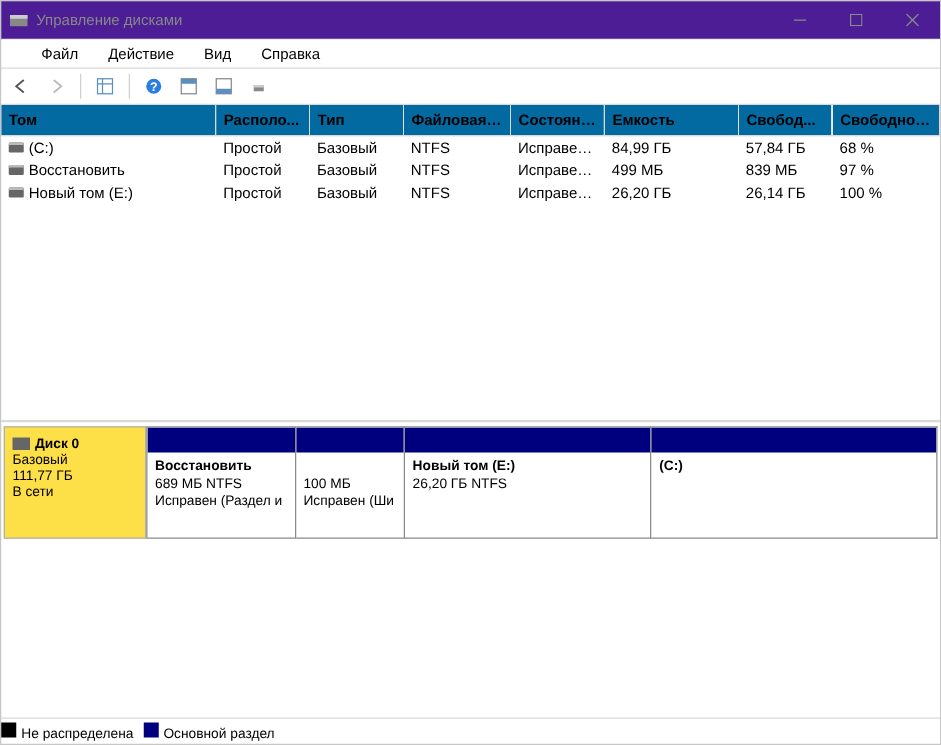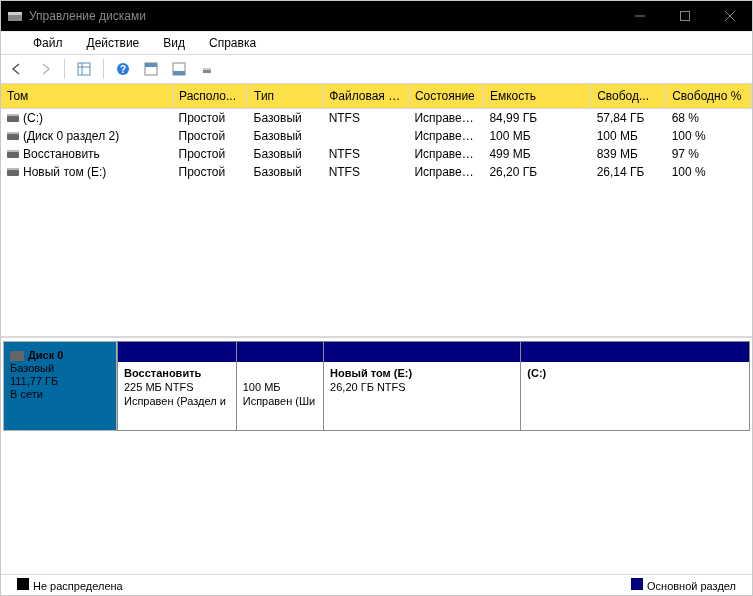--- a/index.html
+++ b/index.html
@@ -9,21 +9,21 @@
     background: #fff;
     color: #000;
     width: 753px;
     height: 596px;
     overflow: hidden;
   }
   .window { width: 753px; height: 596px; display: flex; flex-direction: column; border:1px solid #c7c7c7; box-sizing:border-box; }
   
   .titlebar {
     height: 30px; display: flex; align-items: center; padding: 0 0 0 6px;
-    background: #000000; color: #999;
+    background: #4c1d95; color: #999;
     border-bottom: 1px solid #eee;
   }
   .titlebar .app-icon { width:16px; height:16px; margin-right:6px; display:flex; align-items:center; justify-content:center;}
   .titlebar .title { flex:1; color:#888; }
   .titlebar .win-controls { display:flex; }
   .titlebar .win-btn { width:45px; height:30px; display:flex; align-items:center; justify-content:center; color:#888;}
 
   
   .menubar {
     height: 22px; display:flex; align-items:center; padding:0 20px;
@@ -39,61 +39,60 @@
   .toolbar .tbtn {
     width:22px; height:22px; display:flex; align-items:center; justify-content:center;
     border:1px solid transparent;
   }
   .toolbar .sep { width:1px; height:20px; background:#d0d0d0; margin:0 3px; }
 
   
   .vol-table { flex:0 0 252px; border-bottom:2px solid #d9d9d9; overflow:hidden; display:flex; flex-direction:column;}
   .vol-table table { width:100%; border-collapse:collapse; table-layout:fixed;}
   .vol-table thead th {
-    background:#fde047; border:1px solid #d9d9d9; border-top:none; border-left:none;
-    font-weight:400; text-align:left; padding:3px 6px; height:18px;
+    background:#0369a1; border:1px solid #d9d9d9; border-top:none; border-left:none;
+    font-weight:700; text-align:left; padding:3px 6px; height:18px;
     white-space:nowrap; overflow:hidden; text-overflow:ellipsis;
     position:relative;
   }
   .vol-table tbody td {
     padding:1px 6px; white-space:nowrap; overflow:hidden; text-overflow:ellipsis;
     height:16px;
   }
   .vol-icon {
     display:inline-block; width:12px; height:8px; background:#666; border-radius:1px;
     margin-right:4px; position:relative; top:0px;
     box-shadow:inset 0 2px 0 #bbb;
   }
 
   
   .graphical { flex:1; overflow:auto; border-top:1px solid #fff; display:flex; flex-direction:column; padding:2px;}
   .disk-row { display:flex; min-height:90px; }
   .disk-header {
-    width:100px; flex-shrink:0; background:#0369a1; border:1px solid #b0b0b0;
+    width:100px; flex-shrink:0; background:#fde047; border:1px solid #b0b0b0;
     padding:6px;
   }
   .disk-header .disk-icon { display:inline-block; width:14px; height:10px; background:#666; margin-right:4px; vertical-align:middle;}
   .disk-header .disk-name { font-weight:bold; }
   .disk-header div { margin:1px 0; font-size:11px; }
   .partitions { display:flex; flex:1; }
   .partition {
     border:1px solid #8a8a8a; border-left:none;
     display:flex; flex-direction:column; min-width:0; overflow:hidden;
   }
   .partition:first-child { border-left:1px solid #8a8a8a;}
   .part-stripe { height:20px; background:#00007f; }
   .part-body { padding:4px 6px; font-size:11px; line-height:14px; }
   .part-body .p-name { font-weight:bold; white-space:nowrap; overflow:hidden; text-overflow:ellipsis;}
   .part-body .p-size, .part-body .p-status { white-space:nowrap; overflow:hidden; text-overflow:ellipsis;}
 
   
   .legend {
-    height:20px; border-top:1px solid #d9d9d9; display:flex; align-items:center; padding:0 16px; gap:8px;
+    height:20px; border-top:1px solid #d9d9d9; display:flex; align-items:center; padding:0 0; gap:8px;
     font-size:11px;
-    justify-content:space-between;
   }
   .legend .swatch { width:12px; height:12px; display:inline-block; margin-right:4px;}
   .swatch.unalloc { background:#000; }
   .swatch.primary { background:#00007f; }
 </style>
 </head>
 <body>
 
 <div class="window">
 
@@ -207,30 +206,20 @@
             <td><span class="vol-icon"></span>(C:)</td>
             <td>Простой</td>
             <td>Базовый</td>
             <td>NTFS</td>
             <td>Исправен...</td>
             <td>84,99 ГБ</td>
             <td>57,84 ГБ</td>
             <td>68 %</td>
           </tr>
           <tr>
-            <td><span class="vol-icon"></span>(Диск 0 раздел 2)</td>
-            <td>Простой</td>
-            <td>Базовый</td>
-            <td></td>
-            <td>Исправен...</td>
-            <td>100 МБ</td>
-            <td>100 МБ</td>
-            <td>100 %</td>
-          </tr>
-          <tr>
             <td><span class="vol-icon"></span>Восстановить</td>
             <td>Простой</td>
             <td>Базовый</td>
             <td>NTFS</td>
             <td>Исправен...</td>
             <td>499 МБ</td>
             <td>839 МБ</td>
             <td>97 %</td>
           </tr>
           <tr>
@@ -253,21 +242,21 @@
         <div><span class="disk-icon"></span><span class="disk-name">Диск 0</span></div>
         <div>Базовый</div>
         <div>111,77 ГБ</div>
         <div>В сети</div>
       </div>
       <div class="partitions" id="partitions">
           <div class="partition" style="flex: 15 1 0%;">
             <div class="part-stripe"></div>
             <div class="part-body">
               <div class="p-name">Восстановить</div>
-              <div class="p-size">225 МБ NTFS</div>
+              <div class="p-size">689 МБ NTFS</div>
               <div class="p-status">Исправен (Раздел и</div>
             </div>
           </div>
           <div class="partition" style="flex: 11 1 0%;">
             <div class="part-stripe"></div>
             <div class="part-body">
               <div class="p-name">&nbsp;</div>
               <div class="p-size">100 МБ</div>
               <div class="p-status">Исправен (Ши</div>
             </div>

